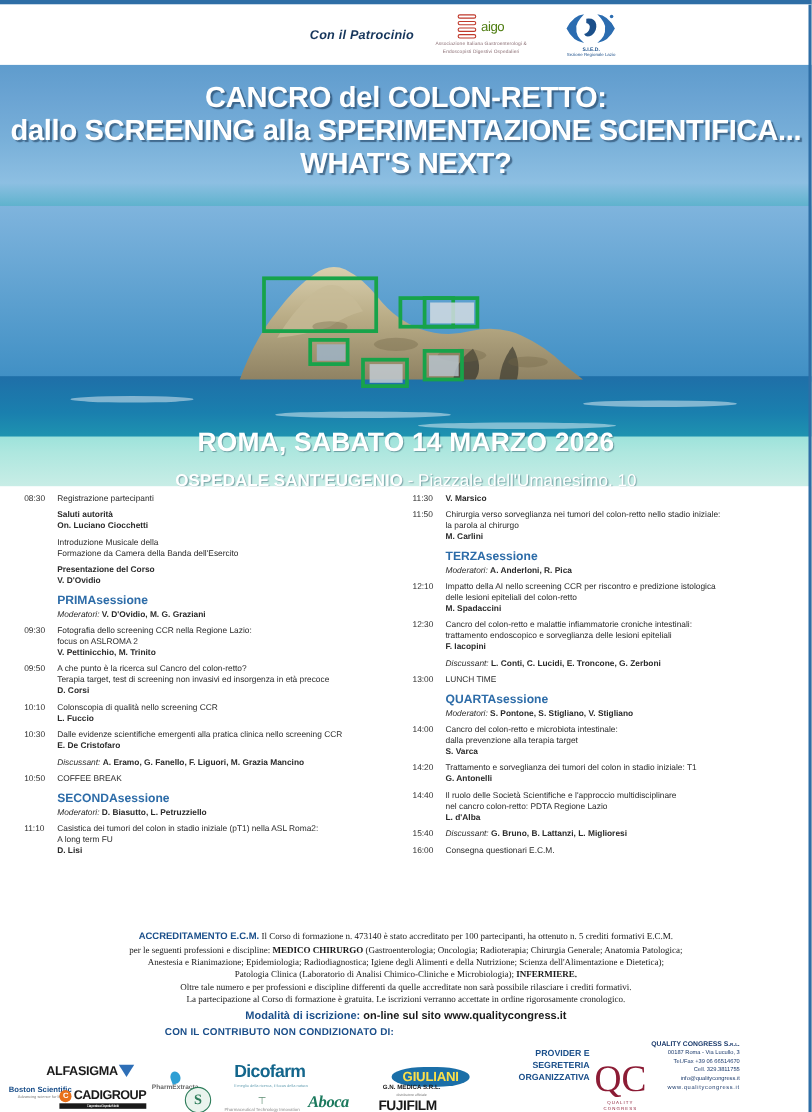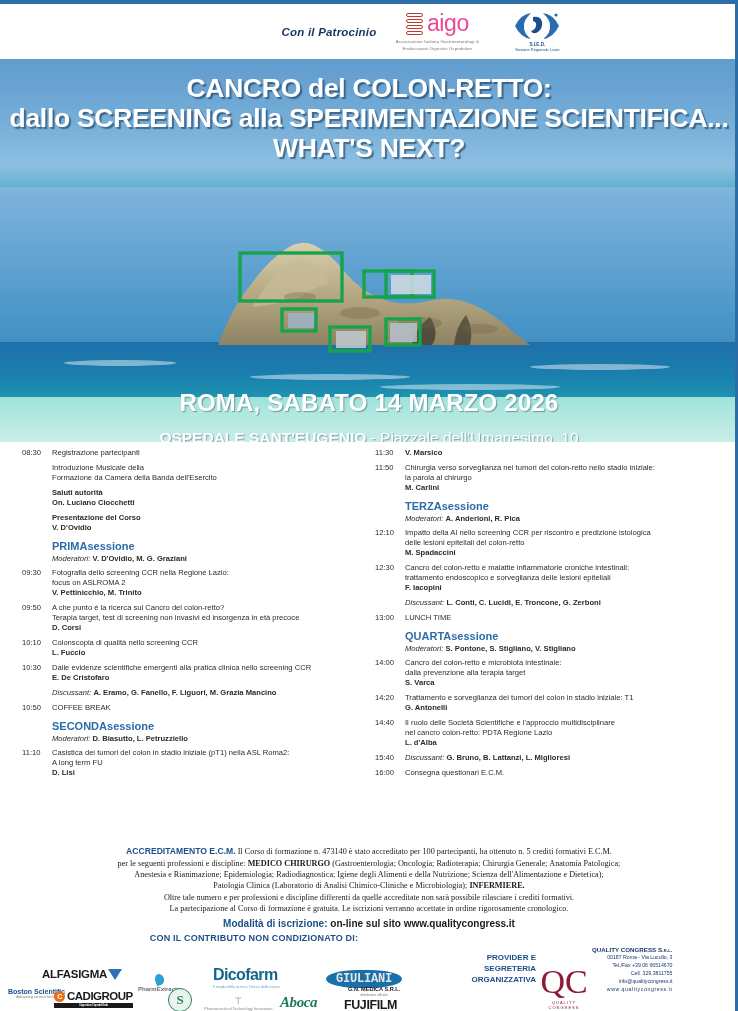--- a/index.html
+++ b/index.html
@@ -32,21 +32,21 @@
     width: 17px; height: 22px; position: relative;
   }
   .aigo-mark i {
     position: absolute; left: 0; width: 17px; height: 4px;
     border: 1.3px solid #c0392b; border-radius: 7px; display: block;
   }
   .aigo-mark i:nth-child(1){ top: 0; }
   .aigo-mark i:nth-child(2){ top: 6px; }
   .aigo-mark i:nth-child(3){ top: 12px; }
   .aigo-mark i:nth-child(4){ top: 18px; }
-  .aigo-word { font-size: 23px; color: #ec4899; letter-spacing: -.4px; font-weight: 500; }
+  .aigo-word { font-size: 12px; color: #4d7c0f; letter-spacing: -.4px; font-weight: 500; }
   .aigo-sub {
     font-size: 4.4px; color: #8a6d73; line-height: 1.5; text-align: center;
     margin-top: 2px; letter-spacing: .1px;
   }
   .logo-sied { display: flex; flex-direction: column; align-items: center; width: 78px; }
   .sied-mark { width: 52px; height: 30px; }
   .sied-name { font-size: 4.6px; font-weight: bold; color: #1b4f8a; margin-top: 1px; }
   .sied-sub { font-size: 4px; color: #1b4f8a; }
 
   
@@ -137,22 +137,22 @@
   .spons-grid { position: relative; height: 52px; }
   .lg { position: absolute; font-weight: bold; }
   .lg-alfasigma { left: 34px; top: 8px; font-size: 11.5px; color: #1a1a1a; letter-spacing: -.3px; }
   .tri { display:inline-block; width:0; height:0; border-left:7px solid transparent;
          border-right:7px solid transparent; border-top:11px solid #2e6fb7; vertical-align: -2px; margin-left: 1px;}
   .lg-pharma { left: 130px; top: 14px; font-size: 6px; color: #6b6b6b; }
   .lg-pharma .leaf { display:block; margin: 0 auto 1px auto; width: 9px; height: 11px;
         background: #2e9fd4; border-radius: 50% 50% 50% 0; transform: rotate(-20deg); }
   .lg-dicofarm { left: 205px; top: 6px; font-size: 16px; color: #13668c; letter-spacing: -.6px; }
   .lg-dicofarm .sub { display:block; font-size: 3.6px; color:#6aa2b5; font-weight:normal; letter-spacing:0; margin-top:1px; text-align:center;}
-  .lg-giuliani { left: 318px; top: 10px; font-size: 12px; color: #e5e5e5;
-        background: #1b6fa8; border-radius: 50%/60%; padding: 2px 10px; letter-spacing: -.2px; font-family: Liberation Mono, monospace; }
+  .lg-giuliani { left: 348px; top: 10px; font-size: 12px; color: #fde047;
+        background: #1b6fa8; border-radius: 50%/60%; padding: 2px 10px; letter-spacing: -.2px; }
   .lg-boston { left: 0px; top: 28px; font-size: 7px; color: #1b4f8a; text-align: center; line-height: 1.1; }
   .lg-boston .sm { display:block; font-size: 3.6px; color:#7a7a7a; font-weight: normal; }
   .lg-cadi { left: 46px; top: 30px; font-size: 11.5px; color: #1a1a1a; letter-spacing: -.5px; }
   .lg-cadi .dot { display:inline-block; width:11px; height:11px; border-radius:50%;
         background:#e8701a; color:#fff; font-size:7px; text-align:center; line-height:11px; margin-right:2px; vertical-align: 1px;}
   .lg-cadi .bar { display:block; height:5px; background:#1a1a1a; margin-top:1px; }
   .lg-cadi .bar span { color:#fff; font-size:3.2px; line-height:5px; display:block; text-align:center; font-weight:normal;}
   .lg-sofar { left: 160px; top: 28px; }
   .lg-sofar .circ { width: 24px; height: 24px; border-radius: 50%; border: 1.5px solid #2e7d5b;
         background:#eaf4ee; color:#2e7d5b; font-size: 13px; text-align:center; line-height: 22px; font-family:"Liberation Serif", serif;}
@@ -285,29 +285,29 @@
     <div class="col" id="col-left">
         <div class="row">
           <div class="time">08:30</div>
           <div class="body">
             <div class="ttl">Registrazione partecipanti</div>
           </div>
         </div>
         <div class="row">
           <div class="time"></div>
           <div class="body">
+            <div class="bold-line">Saluti autorità</div>
+            <div class="bold-line">On. Luciano Ciocchetti</div>
+          </div>
+        </div>
+        <div class="row">
+          <div class="time"></div>
+          <div class="body">
             <div class="ttl">Introduzione Musicale della</div>
             <div class="ttl">Formazione da Camera della Banda dell'Esercito</div>
-          </div>
-        </div>
-        <div class="row">
-          <div class="time"></div>
-          <div class="body">
-            <div class="bold-line">Saluti autorità</div>
-            <div class="bold-line">On. Luciano Ciocchetti</div>
           </div>
         </div>
         <div class="row">
           <div class="time"></div>
           <div class="body">
             <div class="bold-line">Presentazione del Corso</div>
             <div class="bold-line">V. D'Ovidio</div>
           </div>
         </div>
         <div class="sess">PRIMA<span class="small">sessione</span></div>

